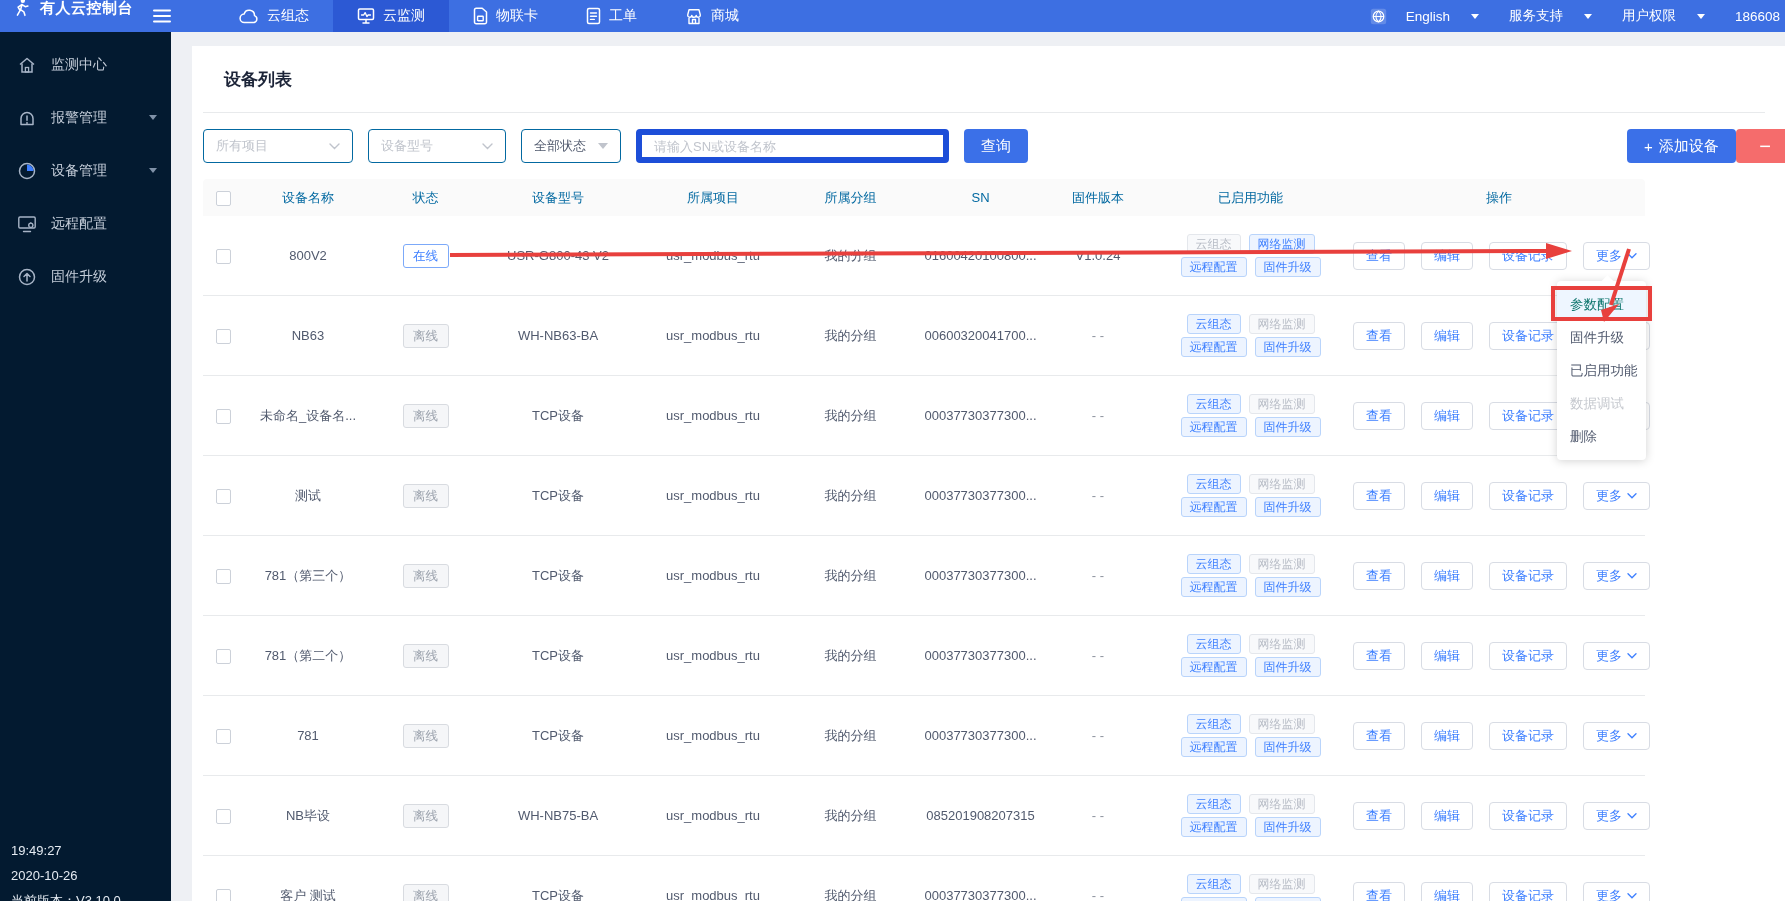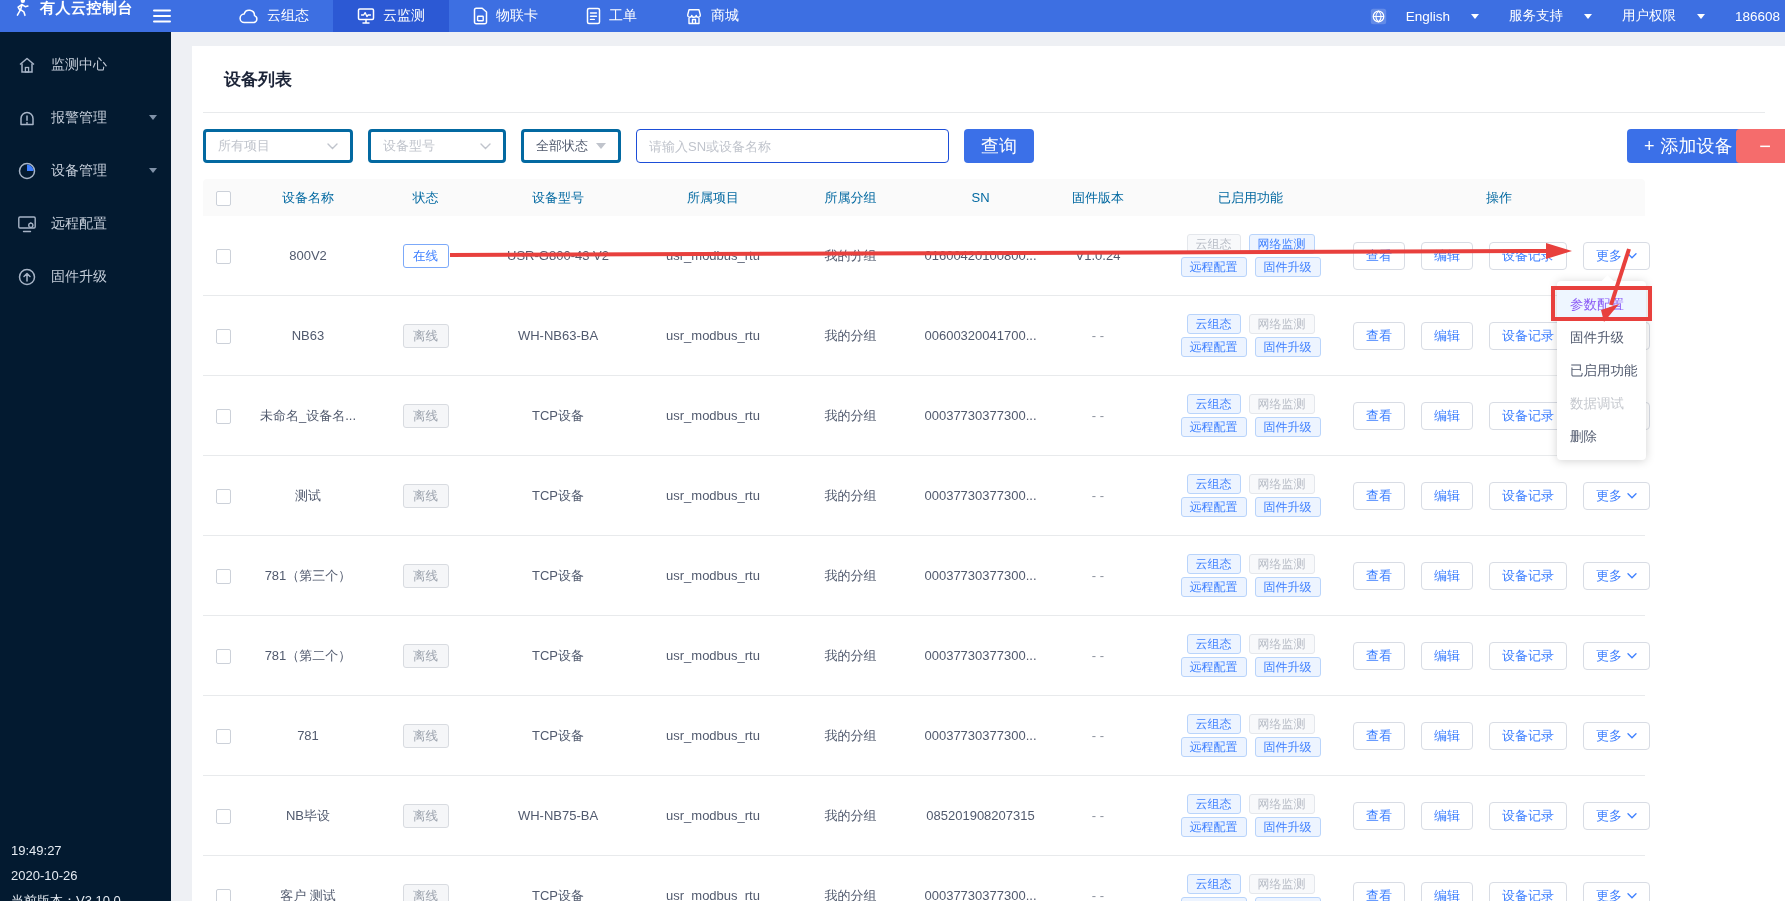--- a/index.html
+++ b/index.html
@@ -33,29 +33,29 @@
   .clock{position:absolute;left:11px;bottom:-12px;color:#e5ebf2;font-size:13px;line-height:25px}
 
   
   .main{position:absolute;top:32px;left:171px;right:0;bottom:0;background:#eef0f4;overflow:hidden}
   .card{position:absolute;left:21px;top:14px;right:-20px;bottom:-20px;background:#fff;padding:0 0 0 11px}
   .page-title{margin:22px 0 0 21px;font-size:17px;color:#1c2438;font-weight:bold}
   .divider{height:1px;background:#e8eaec;margin:21px 40px 0 0}
 
   
   .filter-bar{position:relative;display:flex;align-items:center;gap:15px;margin-top:16px;height:34px}
-  .f-select{height:34px;border:3px solid #0369a1;border-radius:4px;background:#fff;display:flex;
+  .f-select{height:34px;border:1px solid #0369a1;border-radius:4px;background:#fff;display:flex;
             align-items:center;justify-content:space-between;padding:0 12px;font-size:13px;color:#c0c4cc;cursor:pointer}
   .f-select .val{color:#515a6e}
   .w1{width:150px}.w2{width:138px}.w3{width:100px}
   .tri{width:0;height:0;border-left:5px solid transparent;border-right:5px solid transparent;border-top:6px solid #c0c4cc}
-  .f-input{width:313px;height:34px;border:1px solid #1d4ed8;border-radius:4px;padding:0 12px;font-size:13px;color:#515a6e;outline:none}
+  .f-input{width:313px;height:34px;border:6px solid #1d4ed8;border-radius:4px;padding:0 12px;font-size:13px;color:#515a6e;outline:none}
   .f-input::placeholder{color:#c0c4cc}
   .btn-primary{height:34px;padding:0 17px;background:#3b70e8;color:#fff;border:none;border-radius:4px;
-               font-size:18px;cursor:pointer;display:flex;align-items:center;gap:6px}
+               font-size:15px;cursor:pointer;display:flex;align-items:center;gap:6px}
   .btn-add{position:absolute;left:1424px;top:0}
   .btn-del{position:absolute;left:1533px;top:0;height:34px;width:58px;background:#f56c6c;color:#fff;border:none;
            border-radius:4px;font-size:20px;cursor:pointer}
 
   
   .table{margin-top:16px;width:1442px;--cols:40px 130px 105px 160px 150px 125px 135px 100px 205px 1fr}
   .thead{display:grid;grid-template-columns:var(--cols);height:37px;align-items:center;background:#fafafa;
          border-radius:4px 4px 0 0;color:#0369a1}
   .trow{display:grid;grid-template-columns:var(--cols);height:80px;align-items:center;border-bottom:1px solid #e8eaec;background:#fff}
   .cell{text-align:center;overflow:hidden;white-space:nowrap}
@@ -70,21 +70,21 @@
   .badge.off{color:#b7bcc6;background:#f8f9fb;border-color:#e4e7ec}
   .cell-ops{display:flex;justify-content:center;align-items:center;gap:16px}
   .op-btn{height:28px;padding:0 12px;border:1px solid #d8dce4;border-radius:4px;background:#fff;color:#3d7fff;
           font-size:13px;cursor:pointer;display:flex;align-items:center;gap:5px;white-space:nowrap}
 
   
   .dropdown{position:absolute;left:1557px;top:281px;width:89px;background:#fff;border-radius:4px;
             box-shadow:0 1px 10px rgba(0,0,0,.18);padding:7px 0;z-index:50}
   .dd-notch{position:absolute;top:-4px;left:46px;width:9px;height:9px;background:#fff;transform:rotate(45deg)}
   .dd-item{height:33px;line-height:33px;padding-left:13px;font-size:13.5px;color:#515a6e;cursor:pointer}
-  .dd-item.highlighted{color:#8b5cf6;background:#eef6ff}
+  .dd-item.highlighted{color:#0f766e;background:#eef6ff}
   .dd-item.disabled{color:#c5c8ce;cursor:not-allowed}
 
   
   .annotations{position:absolute;inset:0;z-index:70;pointer-events:none}
   .red-box{position:absolute;left:1551px;top:286px;width:101px;height:35px;border:4px solid #e8403d;z-index:60;pointer-events:none}
 </style>
 </head>
 <body>
 
 <div class="navbar">

